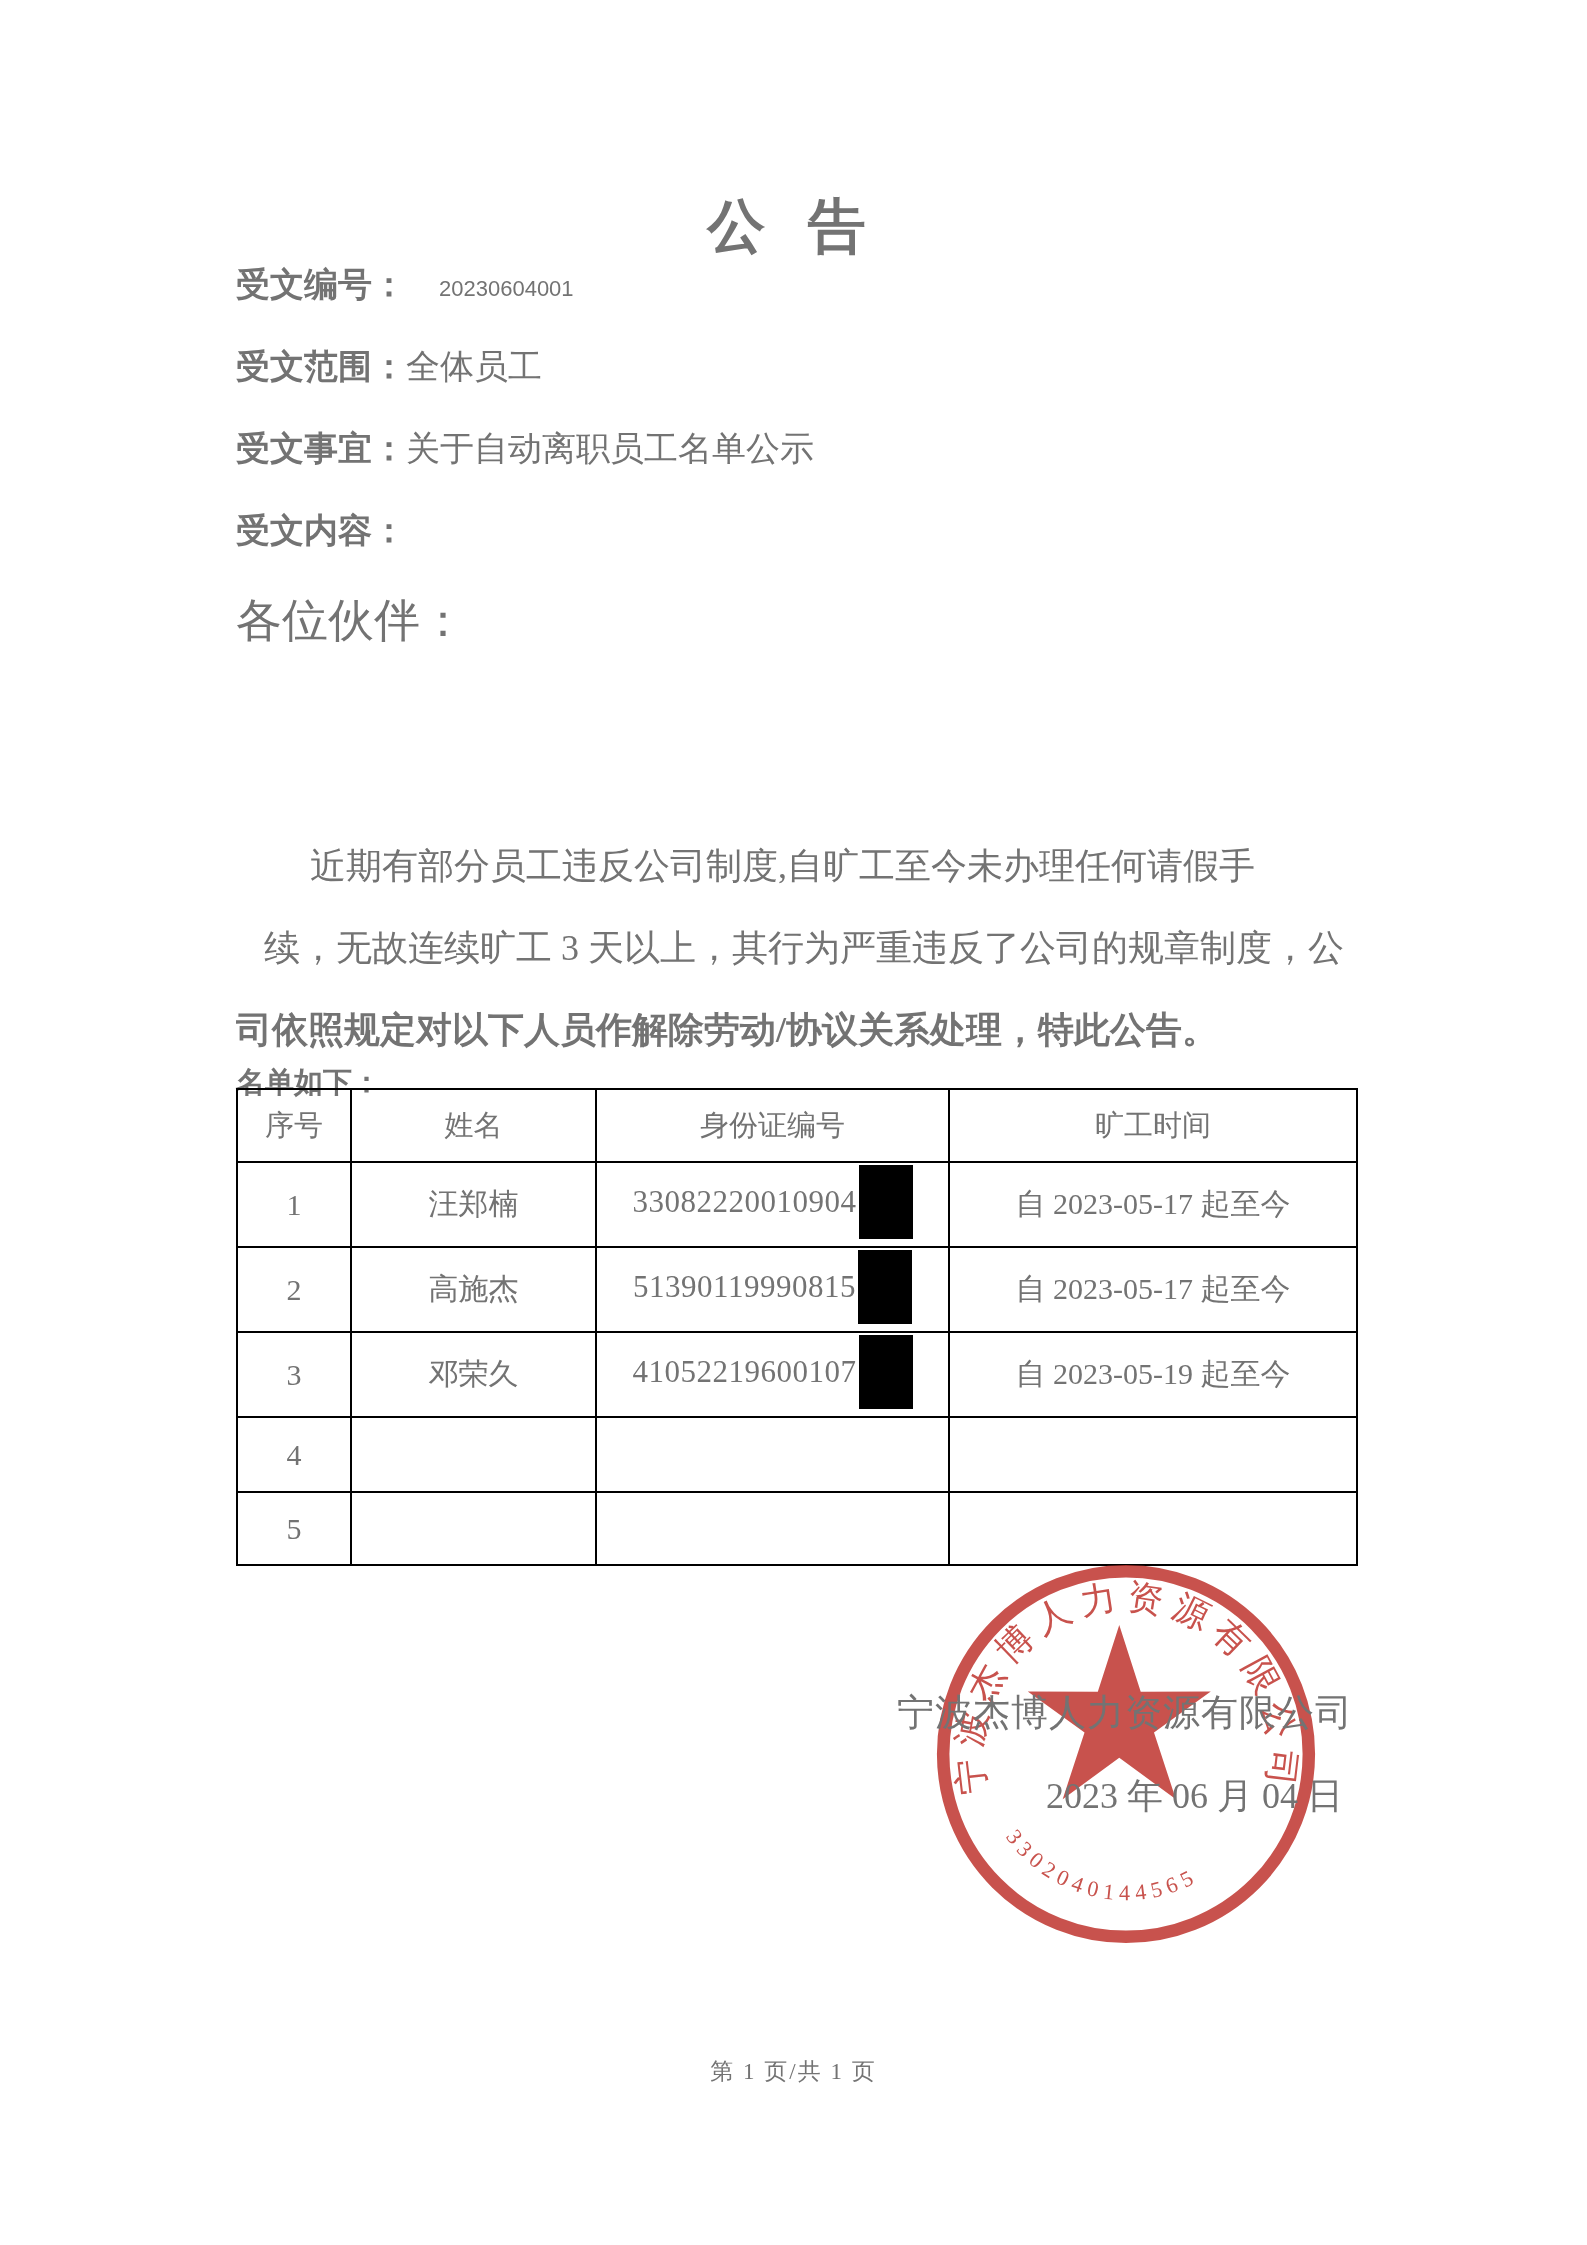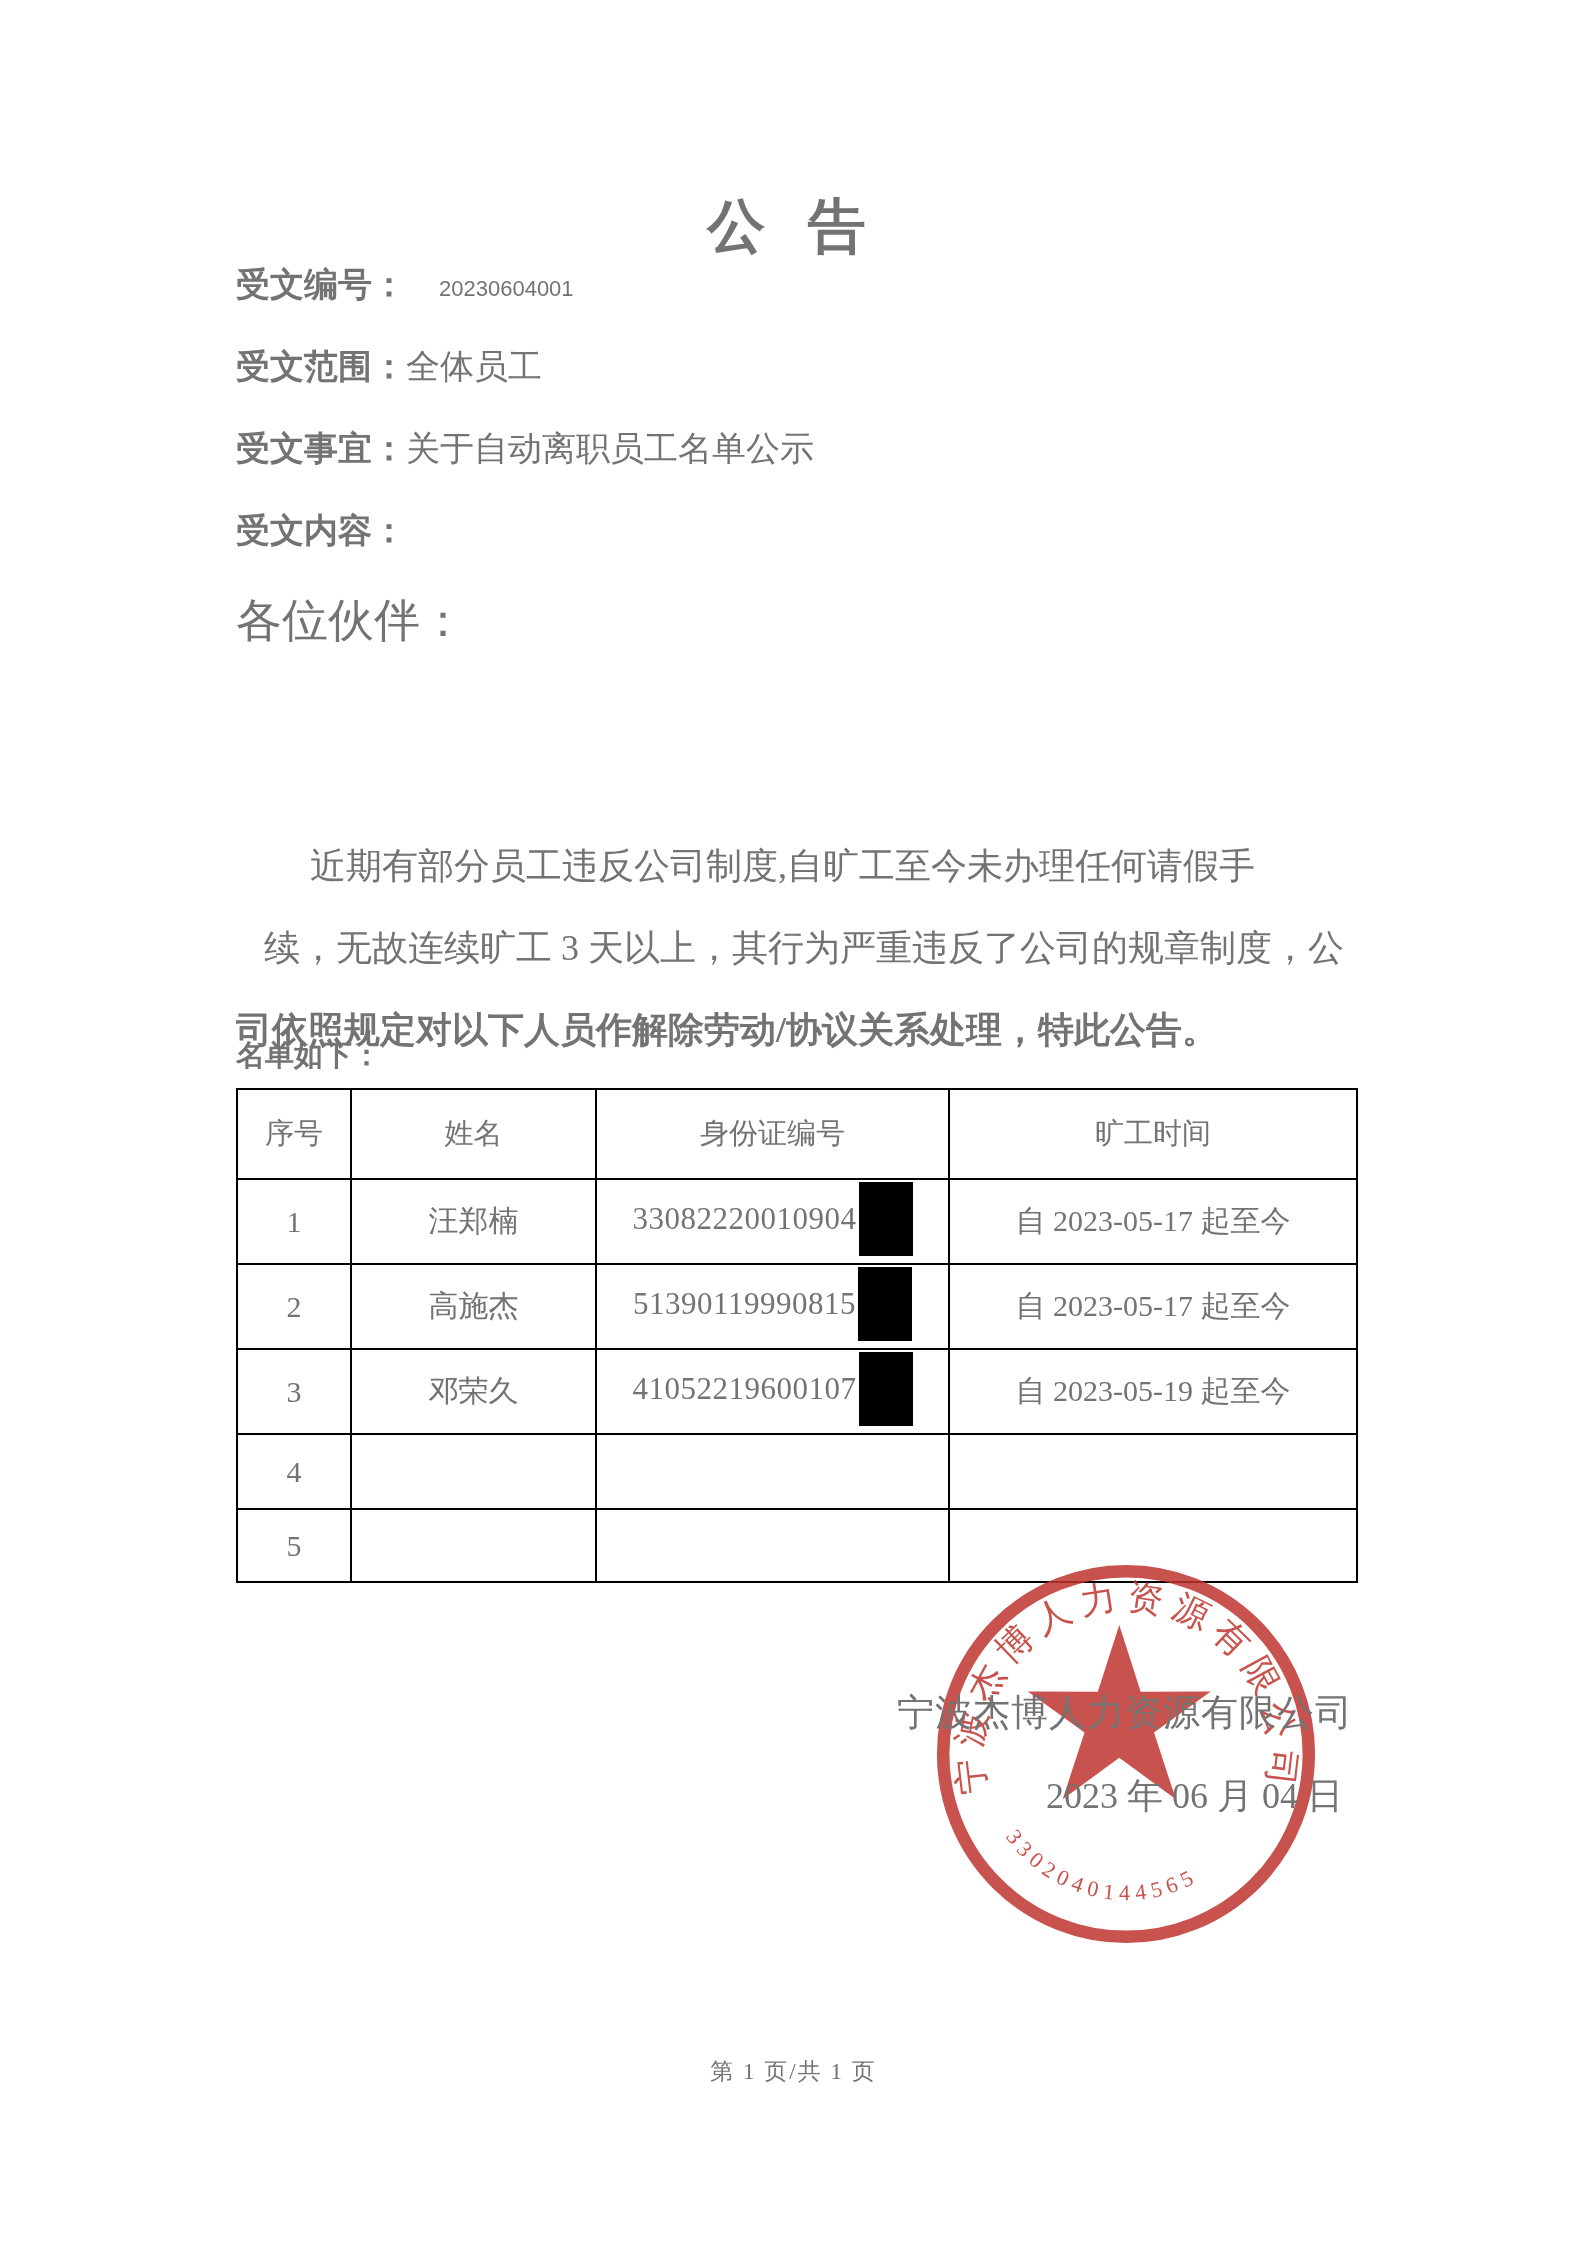--- a/index.html
+++ b/index.html
@@ -15,30 +15,30 @@
   .field{position:absolute; left:236px; font-size:34px; white-space:nowrap;}
   .field .label{font-weight:bold;}
   .field .value{font-weight:normal;}
   .value-num{font-family:"Liberation Sans","DejaVu Sans",sans-serif; font-size:22px;margin-left:33px;}
   .f1{top:262px;} .f2{top:344px;} .f3{top:426px;} .f4{top:508px;}
   .salutation{position:absolute; left:236px; top:590px; font-size:46px;}
   .body-line{position:absolute; left:236px; width:1130px; font-size:36px; white-space:nowrap;}
   .bl1{top:842px; padding-left:74px;}
   .bl2{top:924px;margin-left:28px;}
   .bl3{top:1006px;font-weight:bold;}
-  .list-label{position:absolute; left:236px; top:1036px; font-size:29px; font-weight:bold;}
+  .list-label{position:absolute; left:236px; top:1063px; font-size:29px; font-weight:bold;}
   table.roster{
     position:absolute; left:236px; top:1088px;
     border-collapse:collapse; table-layout:fixed; z-index:1;
   }
   table.roster td, table.roster th{
     border:2px solid #000; text-align:center; vertical-align:middle;
     font-weight:normal; font-size:30px; padding:0; overflow:hidden;
   }
-  tr.hrow{height:90px;} tr.hrow th{font-size:29px;}
+  tr.hrow{height:73px;} tr.hrow th{font-size:29px;}
   tr.drow{height:85px;}
   tr.erow1{height:75px;} tr.erow2{height:73px;}
   .id-num{font-size:31px; letter-spacing:0.5px;}
   .id-box{
     display:inline-block; width:54px; height:74px; background:#000;
     vertical-align:middle; margin-left:2px; transform:translateY(-3px);
   }
   .stamp{position:absolute; left:922px; top:1550px; z-index:5; opacity:0.85;}
   .sign-company{
     position:absolute; left:897px; top:1688px; z-index:6;

